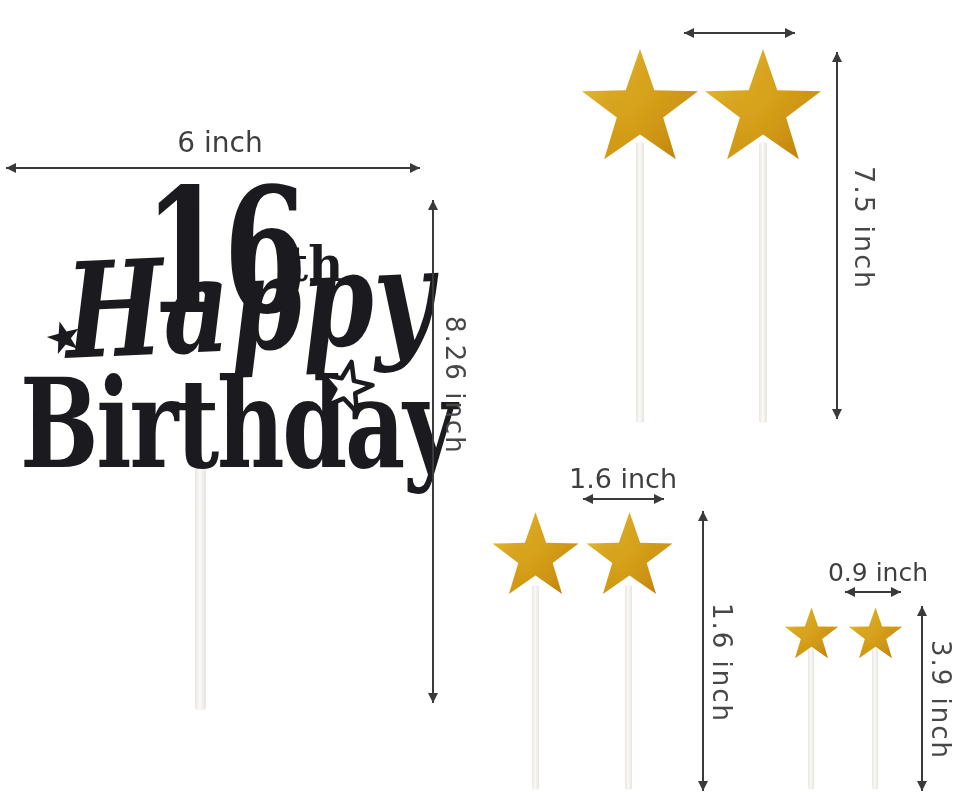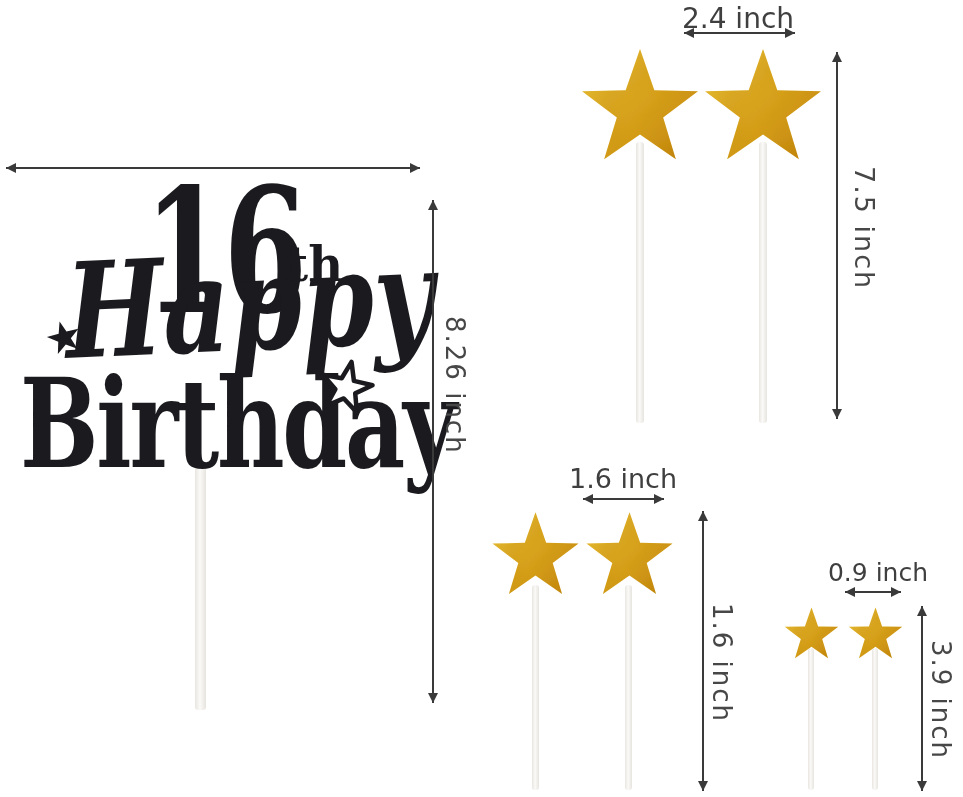--- a/index.html
+++ b/index.html
@@ -111,41 +111,41 @@
         <feColorMatrix in="t" type="matrix" values="0 0 0 0 0.72  0 0 0 0 0.55  0 0 0 0 0.08  0 0 0 0.55 0" result="n"></feColorMatrix>
         <feComposite in="n" in2="SourceAlpha" operator="in" result="nc"></feComposite>
         <feBlend in="SourceGraphic" in2="nc" mode="multiply"></feBlend>
       </filter>
       <symbol id="star5g" viewBox="-1.05 -1.05 2.1 2.1" overflow="visible">
         <polygon points="0,-1 0.235,-0.324 0.951,-0.309 0.38,0.124 0.588,0.809 0,0.4 -0.588,0.809 -0.38,0.124 -0.951,-0.309 -0.235,-0.324" fill="url(#goldGrad)" filter="url(#glitter)"></polygon>
       </symbol>
     </defs>
   </svg>
 
+  <div class="dim-label h" id="lbl-tw">6 inch</div>
   <div class="harrow" id="arr-tw"></div>
 
   <div class="stick" id="stick-topper"></div>
 
   <div>
     <div class="topper-part" id="t16">16</div>
     <div class="topper-part" id="tth">th</div>
     <div class="topper-part" id="thappy">Happy</div>
     <div class="topper-part" id="tbday">Birthday</div>
     <svg id="sparkle-star" viewBox="-1.05 -1.05 2.1 2.1">
       <polygon points="0,-1 0.235,-0.324 0.951,-0.309 0.38,0.124 0.588,0.809 0,0.4 -0.588,0.809 -0.38,0.124 -0.951,-0.309 -0.235,-0.324" fill="#1b1a1f" transform="rotate(-15)"></polygon>
     </svg>
     <svg id="outline-star" viewBox="-1.05 -1.05 2.1 2.1">
       <polygon points="0,-1 0.235,-0.324 0.951,-0.309 0.38,0.124 0.588,0.809 0,0.4 -0.588,0.809 -0.38,0.124 -0.951,-0.309 -0.235,-0.324" fill="#ffffff" stroke="#1b1a1f" stroke-width="0.17" stroke-linejoin="round" transform="rotate(12)"></polygon>
     </svg>
   </div>
 
   <div class="varrow" id="arr-th"></div>
   <div class="dim-label v" id="lbl-th">8.26 inch</div>
 
-  <div class="dim-label h" id="lbl-lw">2.4 inch</div>
   <div class="harrow" id="arr-lw"></div>
   <div class="stick" id="stick-l1"></div>
   <div class="stick" id="stick-l2"></div>
   <svg class="star" id="star-l1">
       <use href="#star5g"></use>
     </svg>
   <svg class="star" id="star-l2">
       <use href="#star5g"></use>
     </svg>
   <div class="varrow" id="arr-lh"></div>

